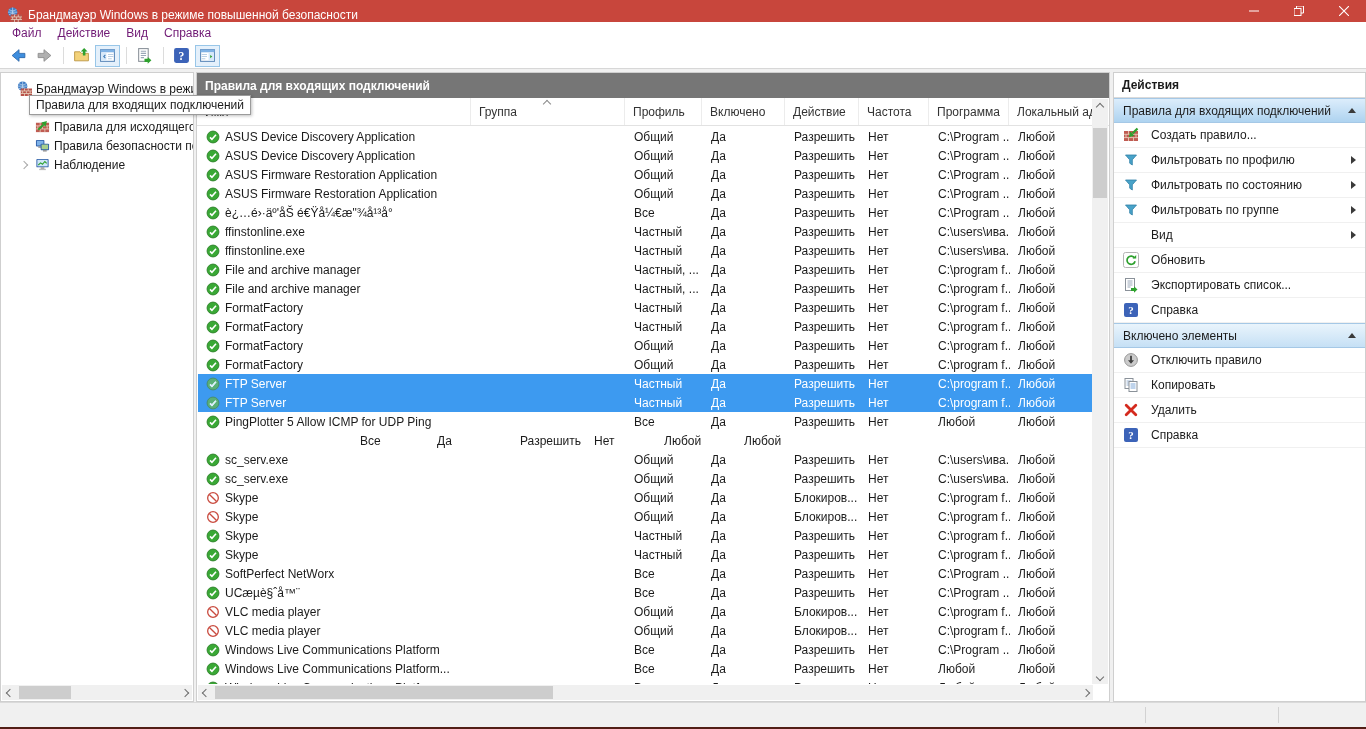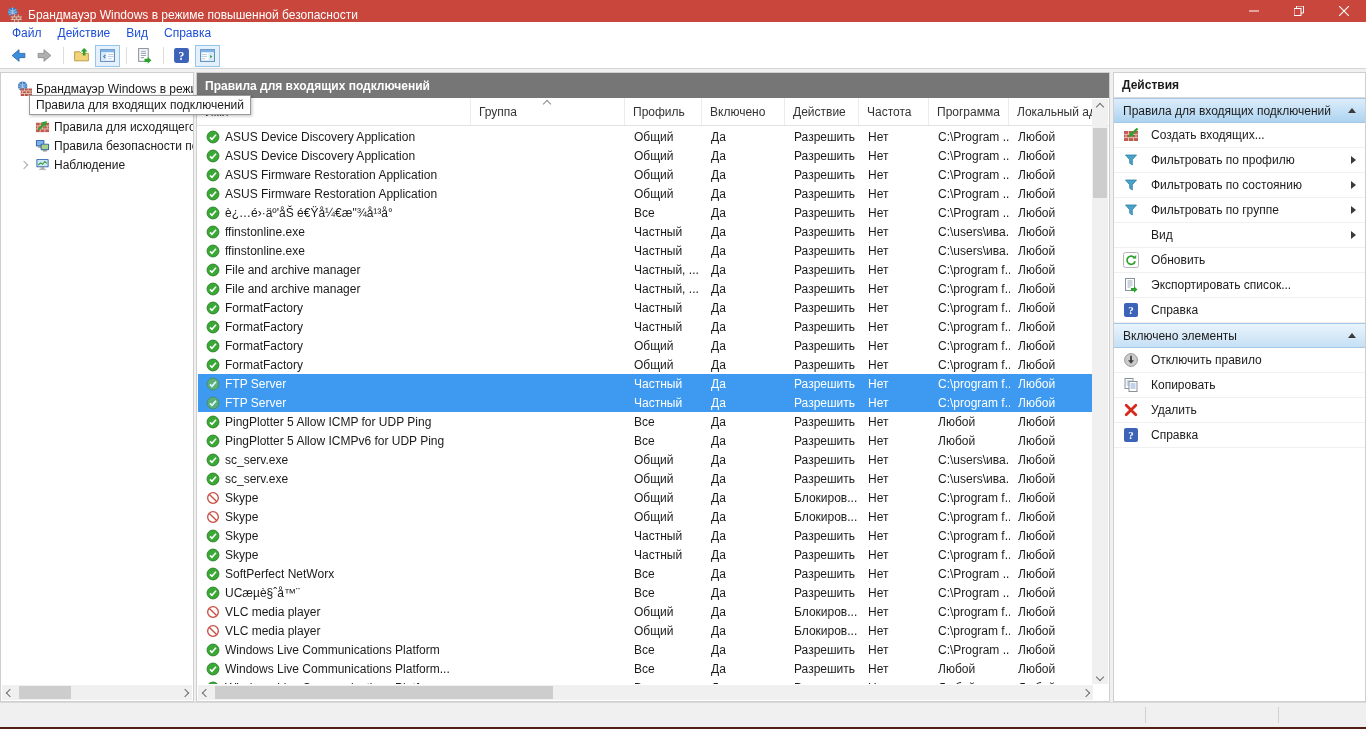--- a/index.html
+++ b/index.html
@@ -9,21 +9,21 @@
 
   
   .titlebar{position:absolute;left:0;top:0;width:1366px;height:22px;background:#c8463c;display:flex;align-items:flex-end;color:#fff}
   .app-icon{margin:0 6px 0 7px;width:15px;height:15px}
   .win-title{flex:1;font-size:12px;white-space:nowrap;overflow:hidden}
   .controls{display:flex;height:22px}
   .ctrl{width:45px;height:22px;display:flex;align-items:center;justify-content:center}
 
   
   .menubar{position:absolute;left:0;top:22px;width:1366px;height:21px;background:#fff;display:flex;align-items:center;padding-left:4px}
-  .menu-item{padding:3px 8px;color:#1d4ed8}
+  .menu-item{padding:3px 8px;color:#701a75}
 
   
   .toolbar{position:absolute;left:0;top:43px;width:1366px;height:26px;background:#fff;border-bottom:1px solid #d7d7d7;display:flex;align-items:center;padding-left:6px}
   .tbtn{width:25px;height:22px;display:flex;align-items:center;justify-content:center;margin-right:1px;border:1px solid transparent}
   .tbtn.pressed{background:#e4f0fb;border:1px solid #98c6e8}
   .tsep{width:1px;height:17px;background:#dcdcdc;margin:0 5px}
   .ticon svg{width:17px;height:17px}
 
   
   .tree{position:absolute;left:0;top:72px;width:194px;height:630px;background:#fff;border:1px solid #cfcfcf;overflow:hidden}
@@ -592,29 +592,20 @@
         </div>
         <div class="cell c1"></div>
         <div class="cell c2">Все</div>
         <div class="cell c3">Да</div>
         <div class="cell c4">Разрешить</div>
         <div class="cell c5">Нет</div>
         <div class="cell c6">Любой</div>
         <div class="cell c7">Любой</div>
       </div>
       <div class="row">
-        <div class="cell c0">
-          <span class="ricon">
-            <svg viewBox="0 0 16 16">
-              <circle cx="8" cy="8" r="6.8" fill="#39a835" stroke="#2a7f27" stroke-width="1"></circle>
-              <path d="M4.6 8.4l2.2 2.3 4.6-5.2" stroke="#fff" stroke-width="1.8" fill="none"></path>
-            </svg>
-          </span>
-          <span>PingPlotter 5 Allow ICMPv6 for UDP Ping</span>
-        </div>
         <div class="cell c1"></div>
         <div class="cell c2">Все</div>
         <div class="cell c3">Да</div>
         <div class="cell c4">Разрешить</div>
         <div class="cell c5">Нет</div>
         <div class="cell c6">Любой</div>
         <div class="cell c7">Любой</div>
       </div>
       <div class="row">
         <div class="cell c0">
@@ -886,21 +877,21 @@
       </div>
       <div class="action-item">
         <span class="aicon">
           <svg viewBox="0 0 16 16">
             <rect x="1" y="4" width="14" height="10" fill="#c05b52"></rect>
             <path d="M1 7.3h14M1 10.6h14M5.5 4v3.3M10.5 4v3.3M3 7.3v3.3M8 7.3v3.3M13 7.3v3.3M5.5 10.6V14M10.5 10.6V14" stroke="#ead9c4" stroke-width=".8" fill="none"></path>
             <path d="M14.5 1.5L9.6 6.4" stroke="#2ea12e" stroke-width="2.2" fill="none"></path>
             <path d="M5.8 10.2l1.4-5.6 4.2 4.2z" fill="#2ea12e"></path>
           </svg>
         </span>
-        <span class="lbl">Создать входящих...</span>
+        <span class="lbl">Создать правило...</span>
       </div>
       <div class="action-item">
         <span class="aicon">
           <svg viewBox="0 0 16 16">
             <path d="M2.5 3h11l-4.2 4.8V13l-2.6-1.8V7.8z" fill="#49a3c9" stroke="#2d7fa6" stroke-width=".8"></path>
           </svg>
         </span>
         <span class="lbl">Фильтровать по профилю</span>
         <i class="submenu-tri"></i>
       </div>

